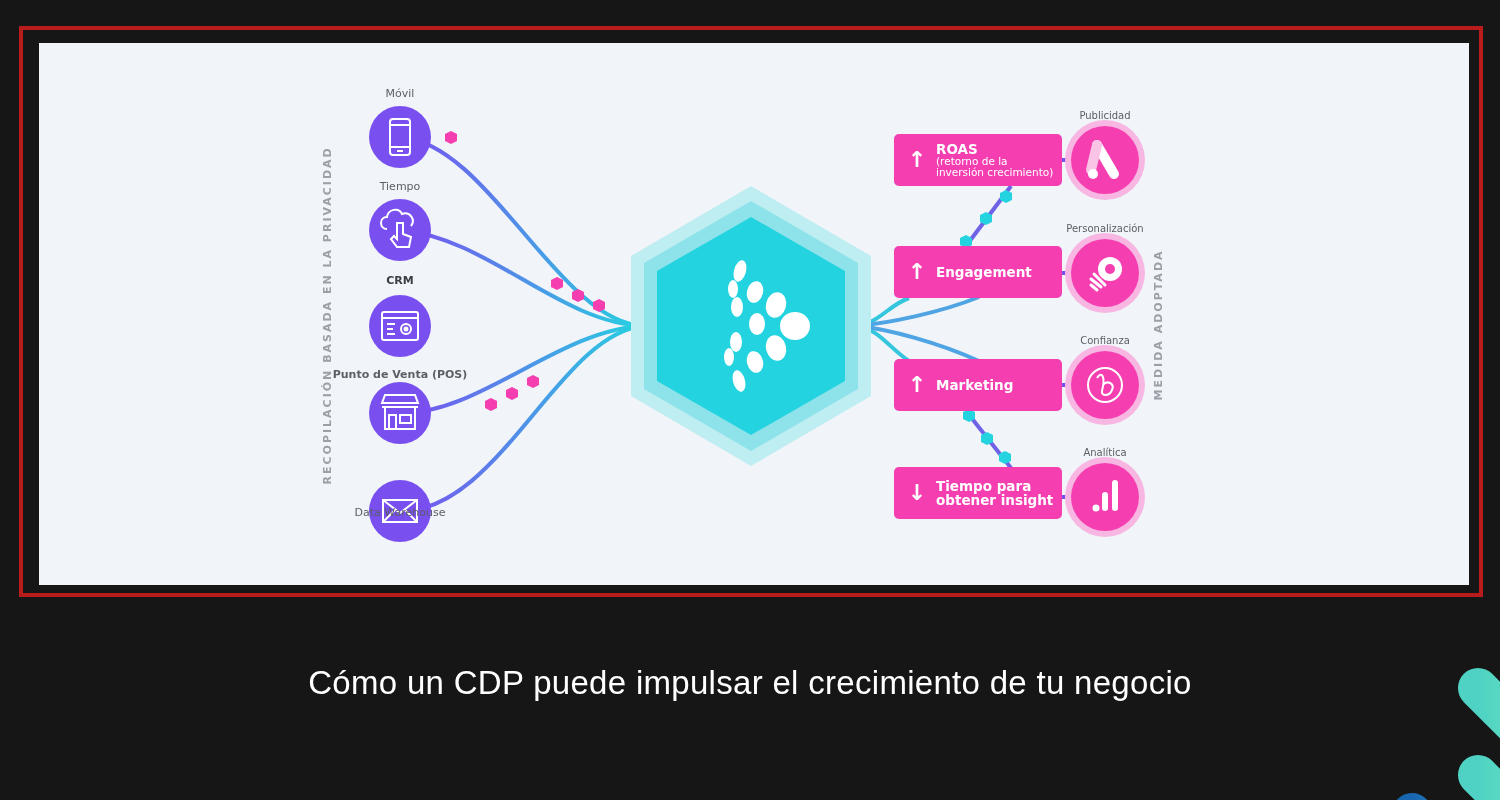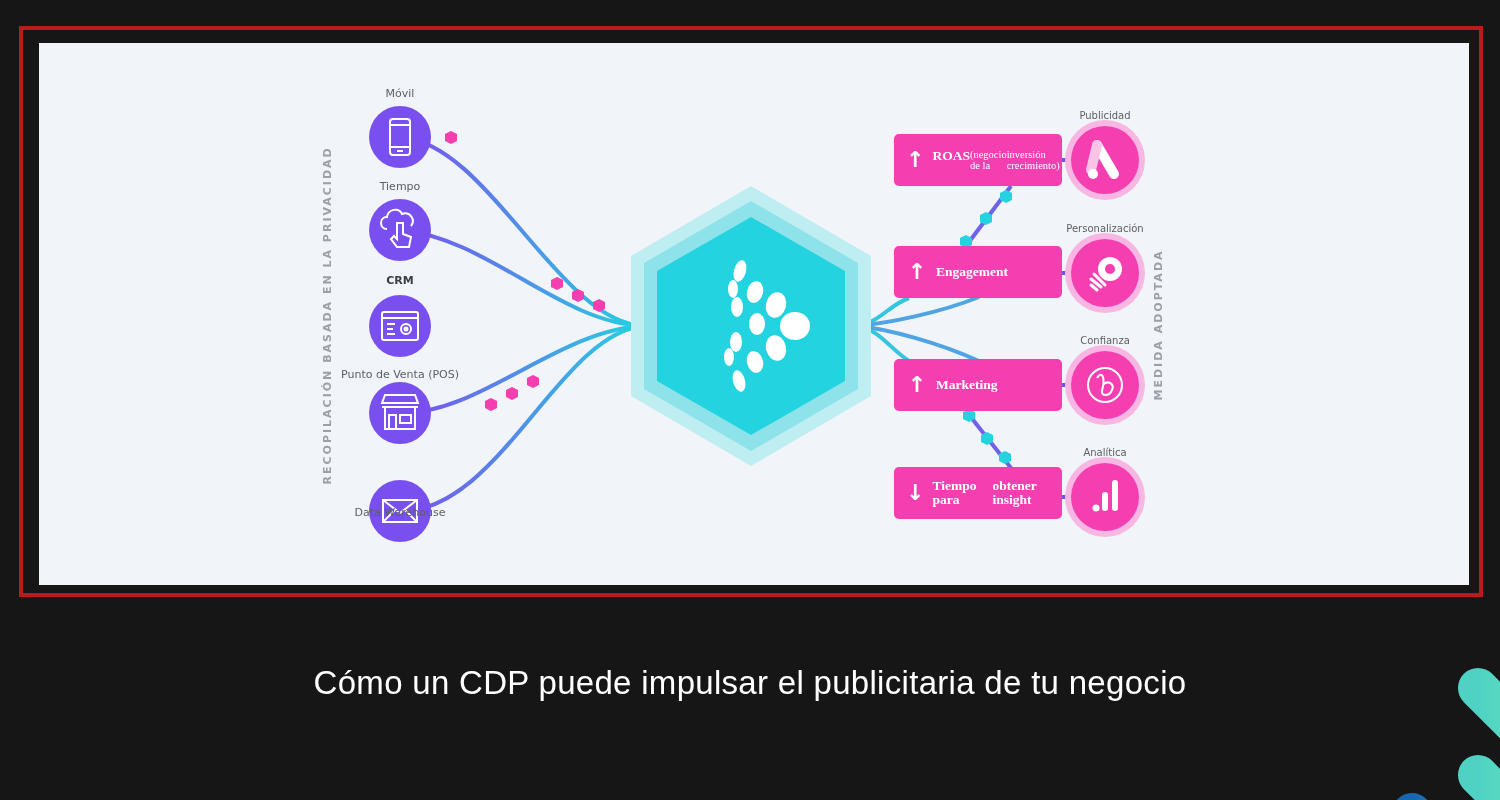--- a/index.html
+++ b/index.html
@@ -27,21 +27,21 @@
     .vlabel {
       position: absolute; font-size: 11px; letter-spacing: 2px; font-weight: bold; color: #9ba0a8;
       white-space: nowrap; transform-origin: center center;
     }
     .metric {
       position: absolute; left: 855px; width: 168px; height: 52px; background: #f53fb1;
       border-radius: 5px; color: #fff; display: flex; align-items: center; box-sizing: border-box;
       padding-left: 12px;
     }
     .metric .arrow { font-size: 22px; font-weight: bold; width: 22px; margin-right: 8px; text-align: center; line-height: 1; }
-    .metric .mtext { display: flex; flex-direction: row; line-height: 1.05; font-family: Liberation Serif, serif; }
+    .metric .mtext { display: flex; flex-direction: column; line-height: 1.05; }
     .metric .mtitle { font-size: 13.5px; font-weight: bold; }
     .metric .msub { font-size: 10.5px; }
     .dest-label {
       position: absolute; width: 140px; text-align: center; font-size: 10px; color: #5b5f66;
       transform: translateX(-70px);
     }
     .caption {
       position: absolute; left: 0; top: 664px; width: 1500px; text-align: center;
       color: #ffffff; font-size: 33px; font-family: "Liberation Sans", sans-serif; letter-spacing: 0.3px;
     }
@@ -195,31 +195,31 @@
       <g fill="#ffffff">
         <circle cx="1057" cy="465" r="3.5"></circle>
         <rect x="1063" y="449" width="6" height="19" rx="3"></rect>
         <rect x="1073" y="437" width="6" height="31" rx="3"></rect>
       </g>
     </svg>
 
     <div class="src-label" style="left:361px; top:44px;">Móvil</div>
     <div class="src-label" style="left:361px; top:137px;">Tiempo</div>
     <div class="src-label bold" style="left:361px; top:231px;">CRM</div>
-    <div class="src-label" style="left:361px; top:325px;">Punto de Venta (POS)</div>
+    <div class="src-label" style="left:361px; top:325px;font-weight:bold;">Punto de Venta (POS)</div>
     <div class="src-label" style="left:361px; top:419px;margin-top:44px;">Data Warehouse</div>
 
     <div class="vlabel" style="left:128px; top:275px; width:320px; text-align:center; transform:rotate(-90deg);">RECOPILACIÓN BASADA EN LA PRIVACIDAD</div>
     <div class="vlabel" style="left:1054px; top:286px; width:130px; text-align:center; transform:rotate(-90deg);">MEDIDA ADOPTADA</div>
 
     <div class="metric" style="top:91px;">
       <span class="arrow">↑</span>
       <span class="mtext">
         <span class="mtitle">ROAS</span>
-        <span class="msub">(negocio de la</span>
+        <span class="msub">(retorno de la</span>
         <span class="msub">inversión crecimiento)</span>
       </span>
     </div>
     <div class="metric" style="top:203px;">
       <span class="arrow">↑</span>
       <span class="mtext">
           <span class="mtitle">Engagement</span>
         </span>
     </div>
     <div class="metric" style="top:316px;">
@@ -236,21 +236,21 @@
       </span>
     </div>
 
     <div class="dest-label" style="left:1066px; top:67px;">Publicidad</div>
     <div class="dest-label" style="left:1066px; top:180px;">Personalización</div>
     <div class="dest-label" style="left:1066px; top:292px;">Confianza</div>
     <div class="dest-label" style="left:1066px; top:404px;">Analítica</div>
   </div>
 </div>
 
-<div class="caption">Cómo un CDP puede impulsar el publicitaria de tu negocio</div>
+<div class="caption">Cómo un CDP puede impulsar el crecimiento de tu negocio</div>
 
 <svg class="deco" style="left:1380px; top:660px;" width="120" height="140" viewBox="0 0 120 140">
   <defs>
     <linearGradient id="tealg" x1="0" y1="0" x2="1" y2="0">
       <stop offset="0" stop-color="#4fd2c4"></stop>
         <stop offset="1" stop-color="#62dfc0"></stop>
     </linearGradient>
     <linearGradient id="blueg" x1="0" y1="0" x2="1" y2="0">
       <stop offset="0" stop-color="#1865b0"></stop>
         <stop offset="1" stop-color="#2a8fc7"></stop>

